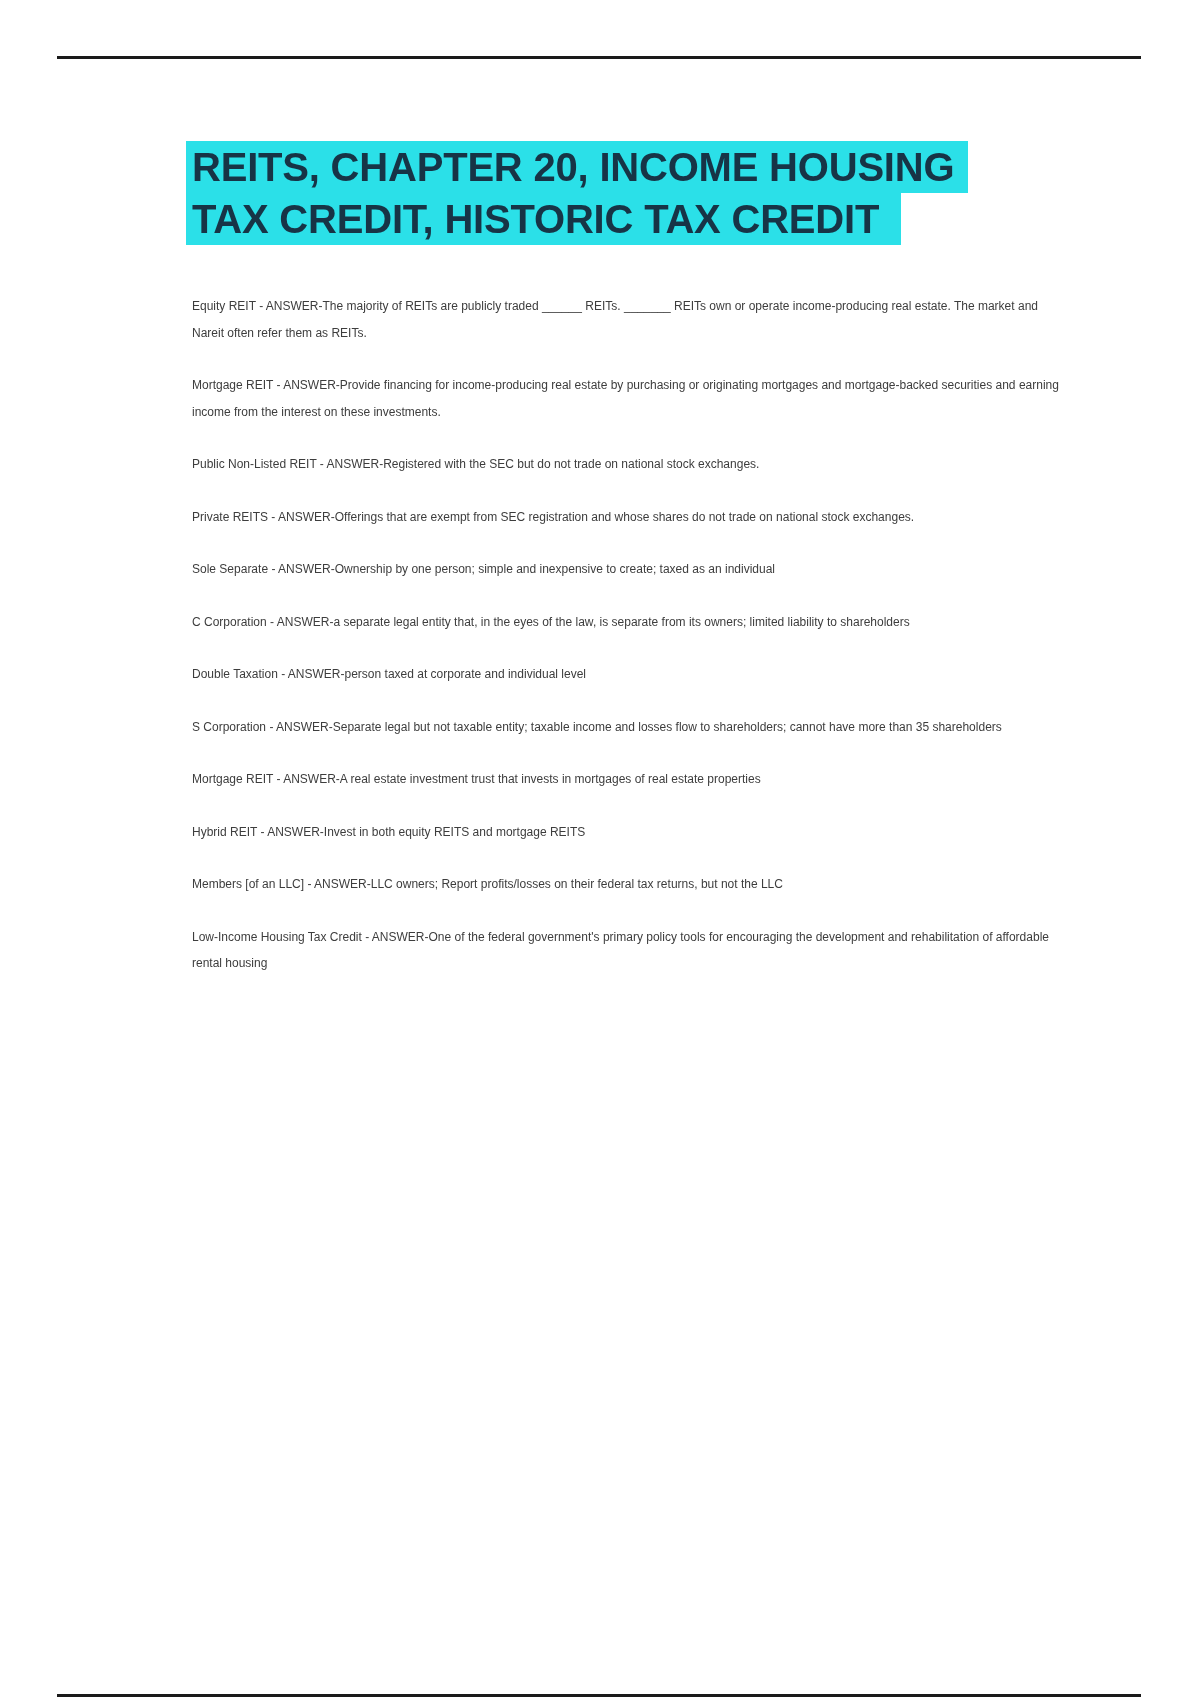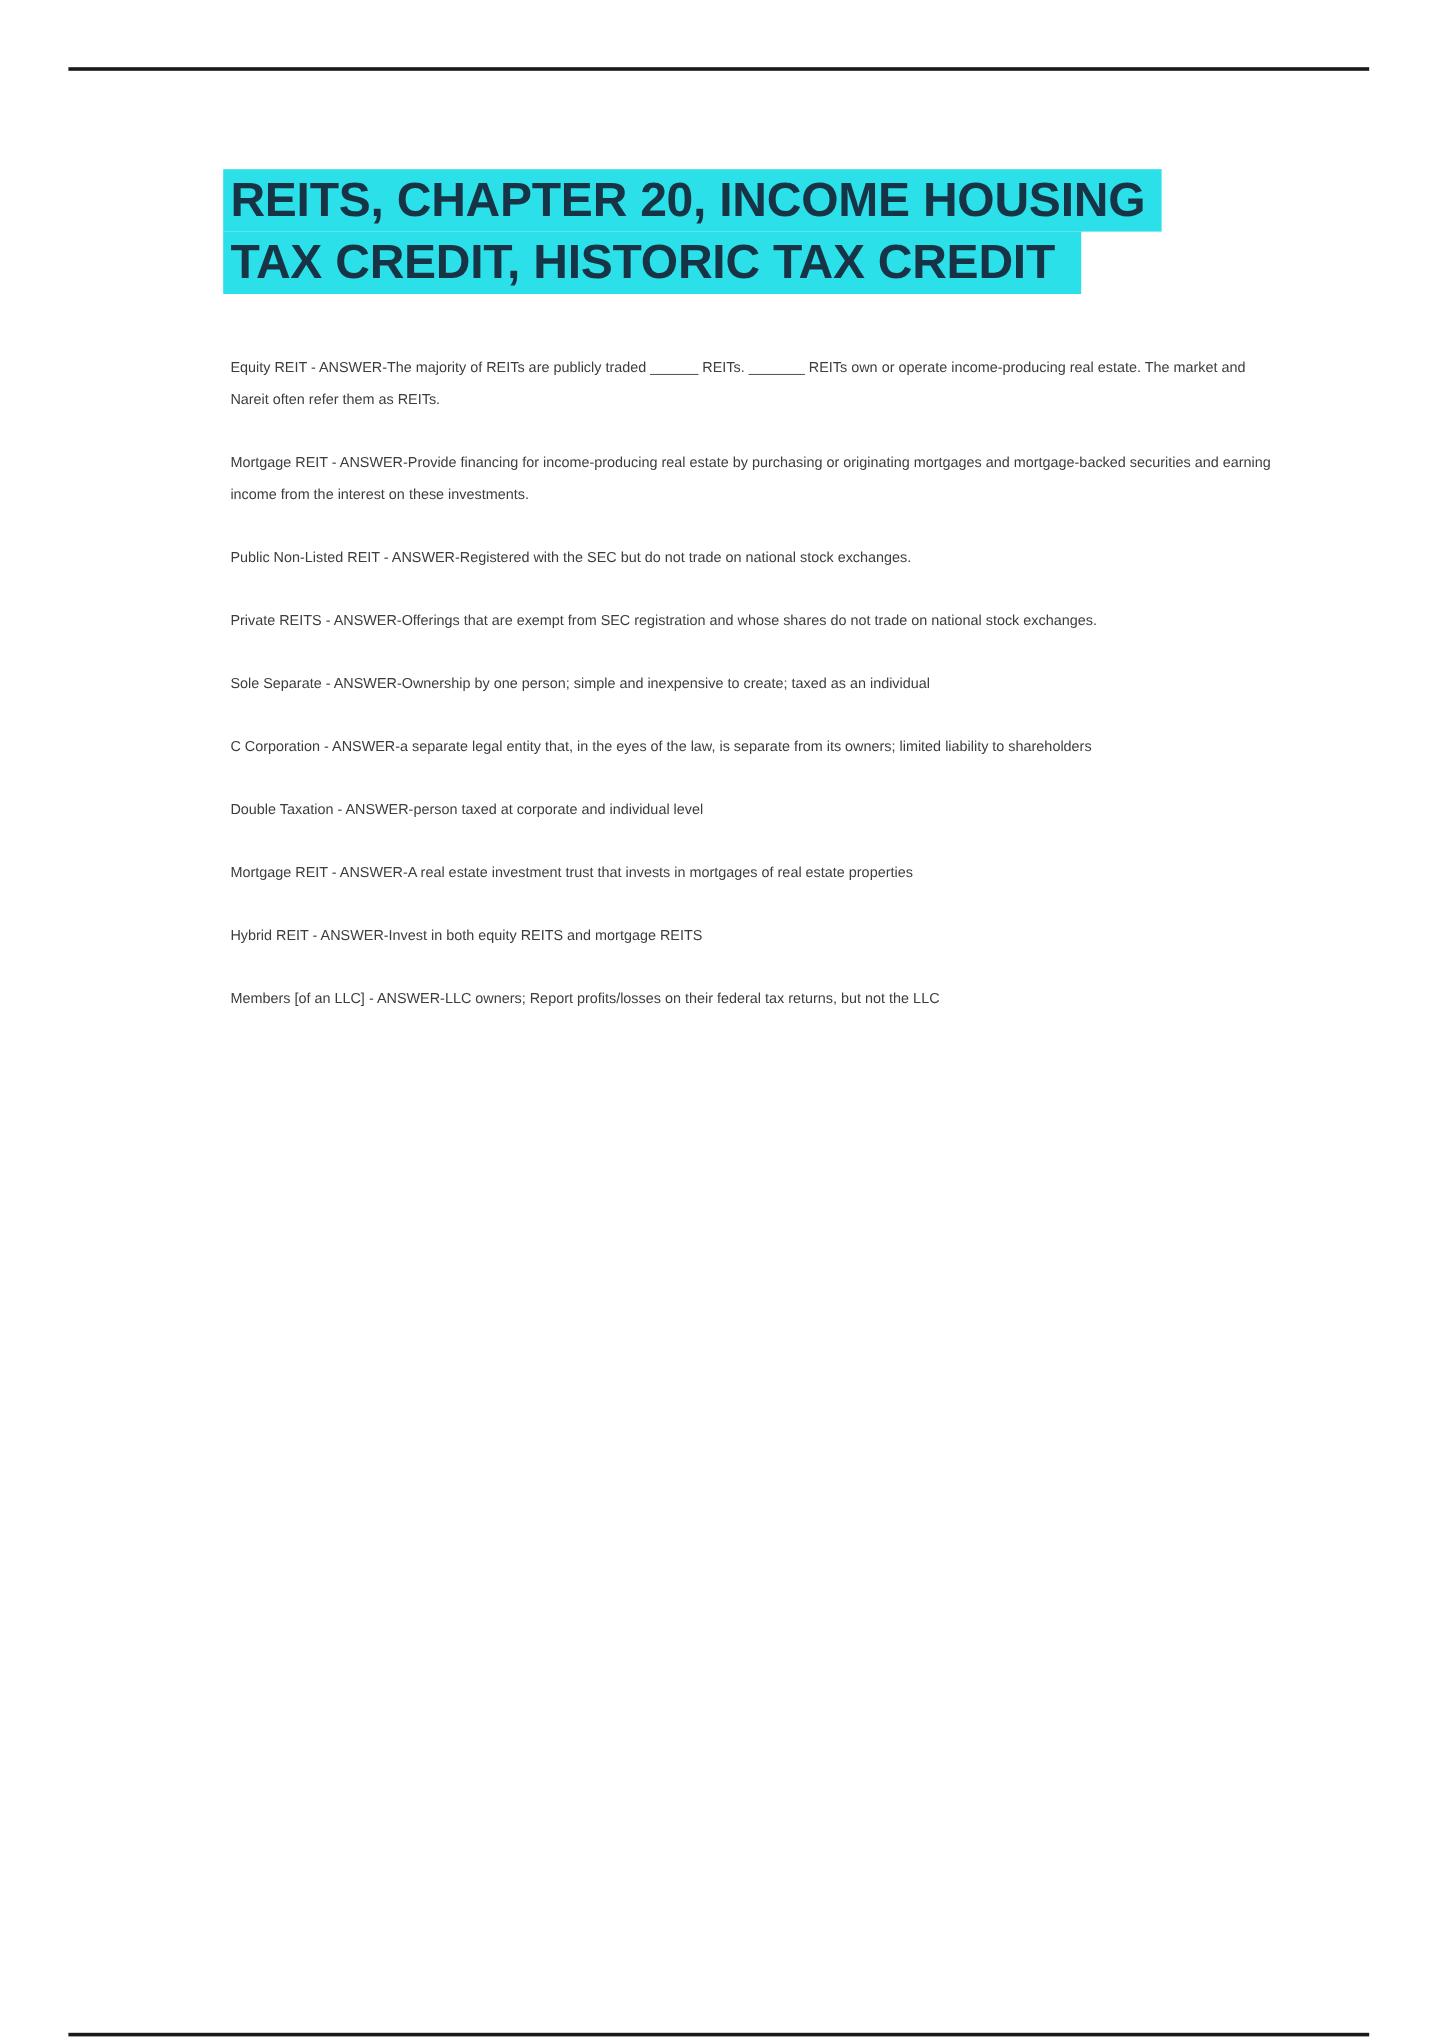--- a/index.html
+++ b/index.html
@@ -81,20 +81,22 @@
     </h1>
 
     <div class="qa-list">
         <p class="qa"><span>Equity REIT</span><span> - ANSWER-</span><span>The majority of REITs are publicly traded ______ REITs. _______ REITs own or operate income-producing real estate. The market and Nareit often refer them as REITs.</span></p>
         <p class="qa"><span>Mortgage REIT</span><span> - ANSWER-</span><span>Provide financing for income-producing real estate by purchasing or originating mortgages and mortgage-backed securities and earning income from the interest on these investments.</span></p>
         <p class="qa"><span>Public Non-Listed REIT</span><span> - ANSWER-</span><span>Registered with the SEC but do not trade on national stock exchanges.</span></p>
         <p class="qa"><span>Private REITS</span><span> - ANSWER-</span><span>Offerings that are exempt from SEC registration and whose shares do not trade on national stock exchanges.</span></p>
         <p class="qa"><span>Sole Separate</span><span> - ANSWER-</span><span>Ownership by one person; simple and inexpensive to create; taxed as an individual</span></p>
         <p class="qa"><span>C Corporation</span><span> - ANSWER-</span><span>a separate legal entity that, in the eyes of the law, is separate from its owners; limited liability to shareholders</span></p>
         <p class="qa"><span>Double Taxation</span><span> - ANSWER-</span><span>person taxed at corporate and individual level</span></p>
+        <p class="qa"><span>S Corporation</span><span> - ANSWER-</span><span>Separate legal but not taxable entity; taxable income and losses flow to shareholders; cannot have more than 35 shareholders</span></p>
         <p class="qa"><span>Mortgage REIT</span><span> - ANSWER-</span><span>A real estate investment trust that invests in mortgages of real estate properties</span></p>
         <p class="qa"><span>Hybrid REIT</span><span> - ANSWER-</span><span>Invest in both equity REITS and mortgage REITS</span></p>
         <p class="qa"><span>Members [of an LLC]</span><span> - ANSWER-</span><span>LLC owners; Report profits/losses on their federal tax returns, but not the LLC</span></p>
+        <p class="qa"><span>Low-Income Housing Tax Credit</span><span> - ANSWER-</span><span>One of the federal government's primary policy tools for encouraging the development and rehabilitation of affordable rental housing</span></p>
       </div>
   </div>
 
   <div class="rule bottom"></div>
 </div>
 
 </body></html>

